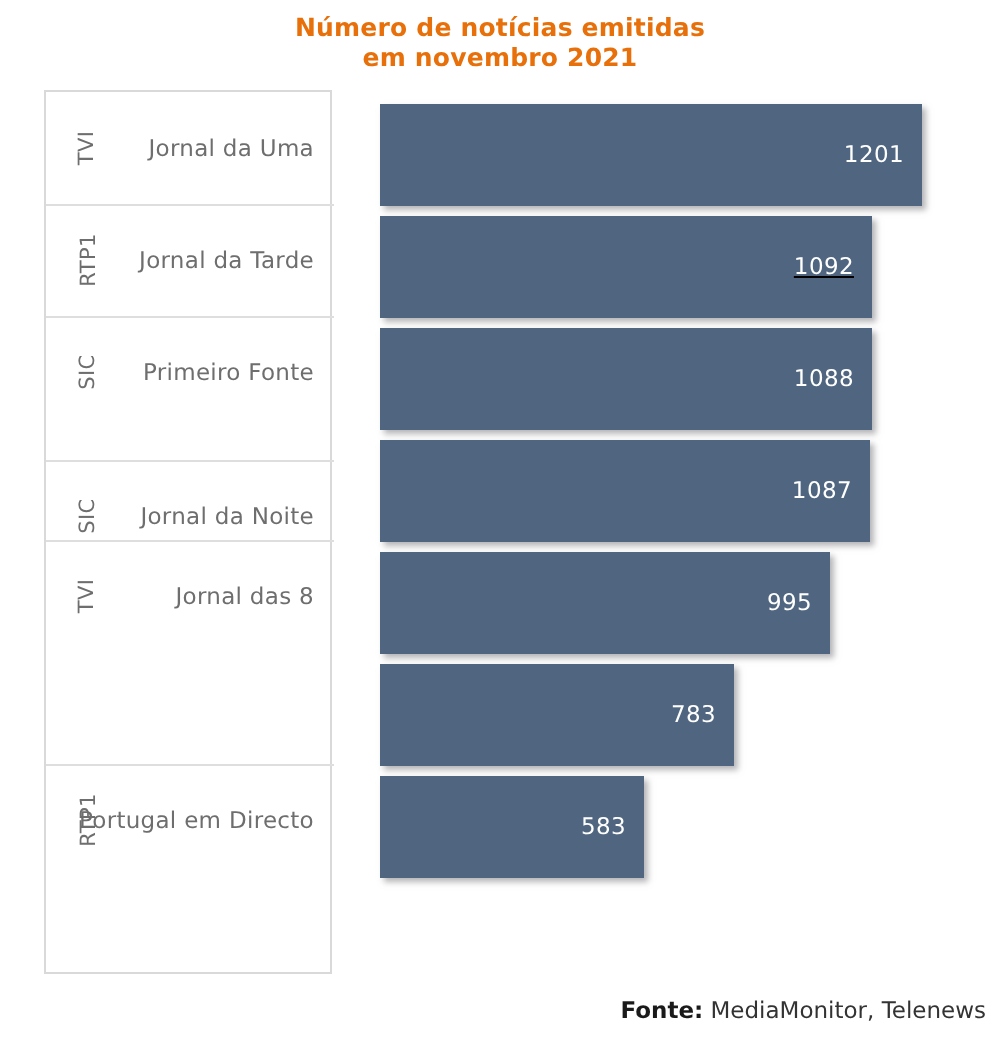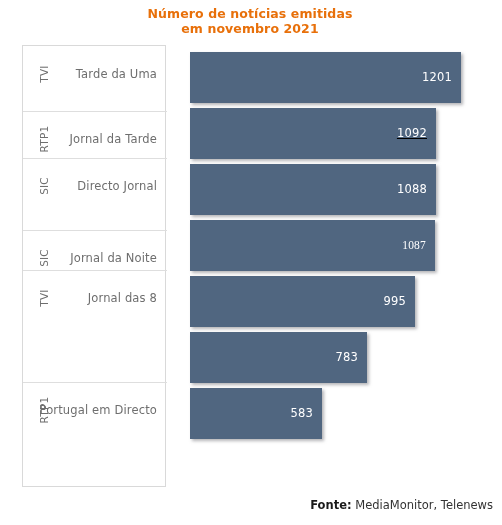--- a/index.html
+++ b/index.html
@@ -161,35 +161,35 @@
   <div class="chart-title">
     <span class="t-line">Número de notícias emitidas</span>
     <span class="t-line">em novembro 2021</span>
   </div>
 
   <div class="plot-area" id="label-table">
       <div class="row" style="top: 0px;">
         <div class="channel-label">
           <span>TVI</span>
         </div>
-        <div class="program-label">Tarde da Uma</div>
-      </div>
-      <div class="row" style="top: 65px;">
+        <div class="program-label">Jornal da Uma</div>
+      </div>
+      <div class="row" style="top: 56px;">
         <div class="row-sep" style="top: 0px;"></div>
         <div class="channel-label">
           <span>RTP1</span>
         </div>
         <div class="program-label">Jornal da Tarde</div>
       </div>
       <div class="row" style="top: 112px;">
         <div class="row-sep" style="top: 0px;"></div>
         <div class="channel-label">
           <span>SIC</span>
         </div>
-        <div class="program-label">Directo Jornal</div>
+        <div class="program-label">Primeiro Fonte</div>
       </div>
       <div class="row" style="top: 184px;">
         <div class="row-sep" style="top: 0px;"></div>
         <div class="channel-label">
           <span>SIC</span>
         </div>
         <div class="program-label">Jornal da Noite</div>
       </div>
       <div class="row" style="top: 224px;">
         <div class="row-sep" style="top: 0px;"></div>
@@ -217,21 +217,21 @@
         <div class="bar" style="width: 246px; text-decoration: underline;">
           <span class="bar-value">1092</span>
         </div>
       </div>
       <div class="bar-wrap" style="top: 112px; width: 320px;">
         <div class="bar" style="width: 246px;">
           <span class="bar-value">1088</span>
         </div>
       </div>
       <div class="bar-wrap" style="top: 168px; width: 320px;">
-        <div class="bar" style="width: 245px; font-family: Liberation Serif, serif;">
+        <div class="bar" style="width: 245px;">
           <span class="bar-value">1087</span>
         </div>
       </div>
       <div class="bar-wrap" style="top: 224px; width: 320px; padding-left: 28px;">
         <div class="bar" style="width: 225px;">
           <span class="bar-value">995</span>
         </div>
       </div>
       <div class="bar-wrap" style="top: 280px; width: 320px;">
         <div class="bar" style="width: 177px;">

